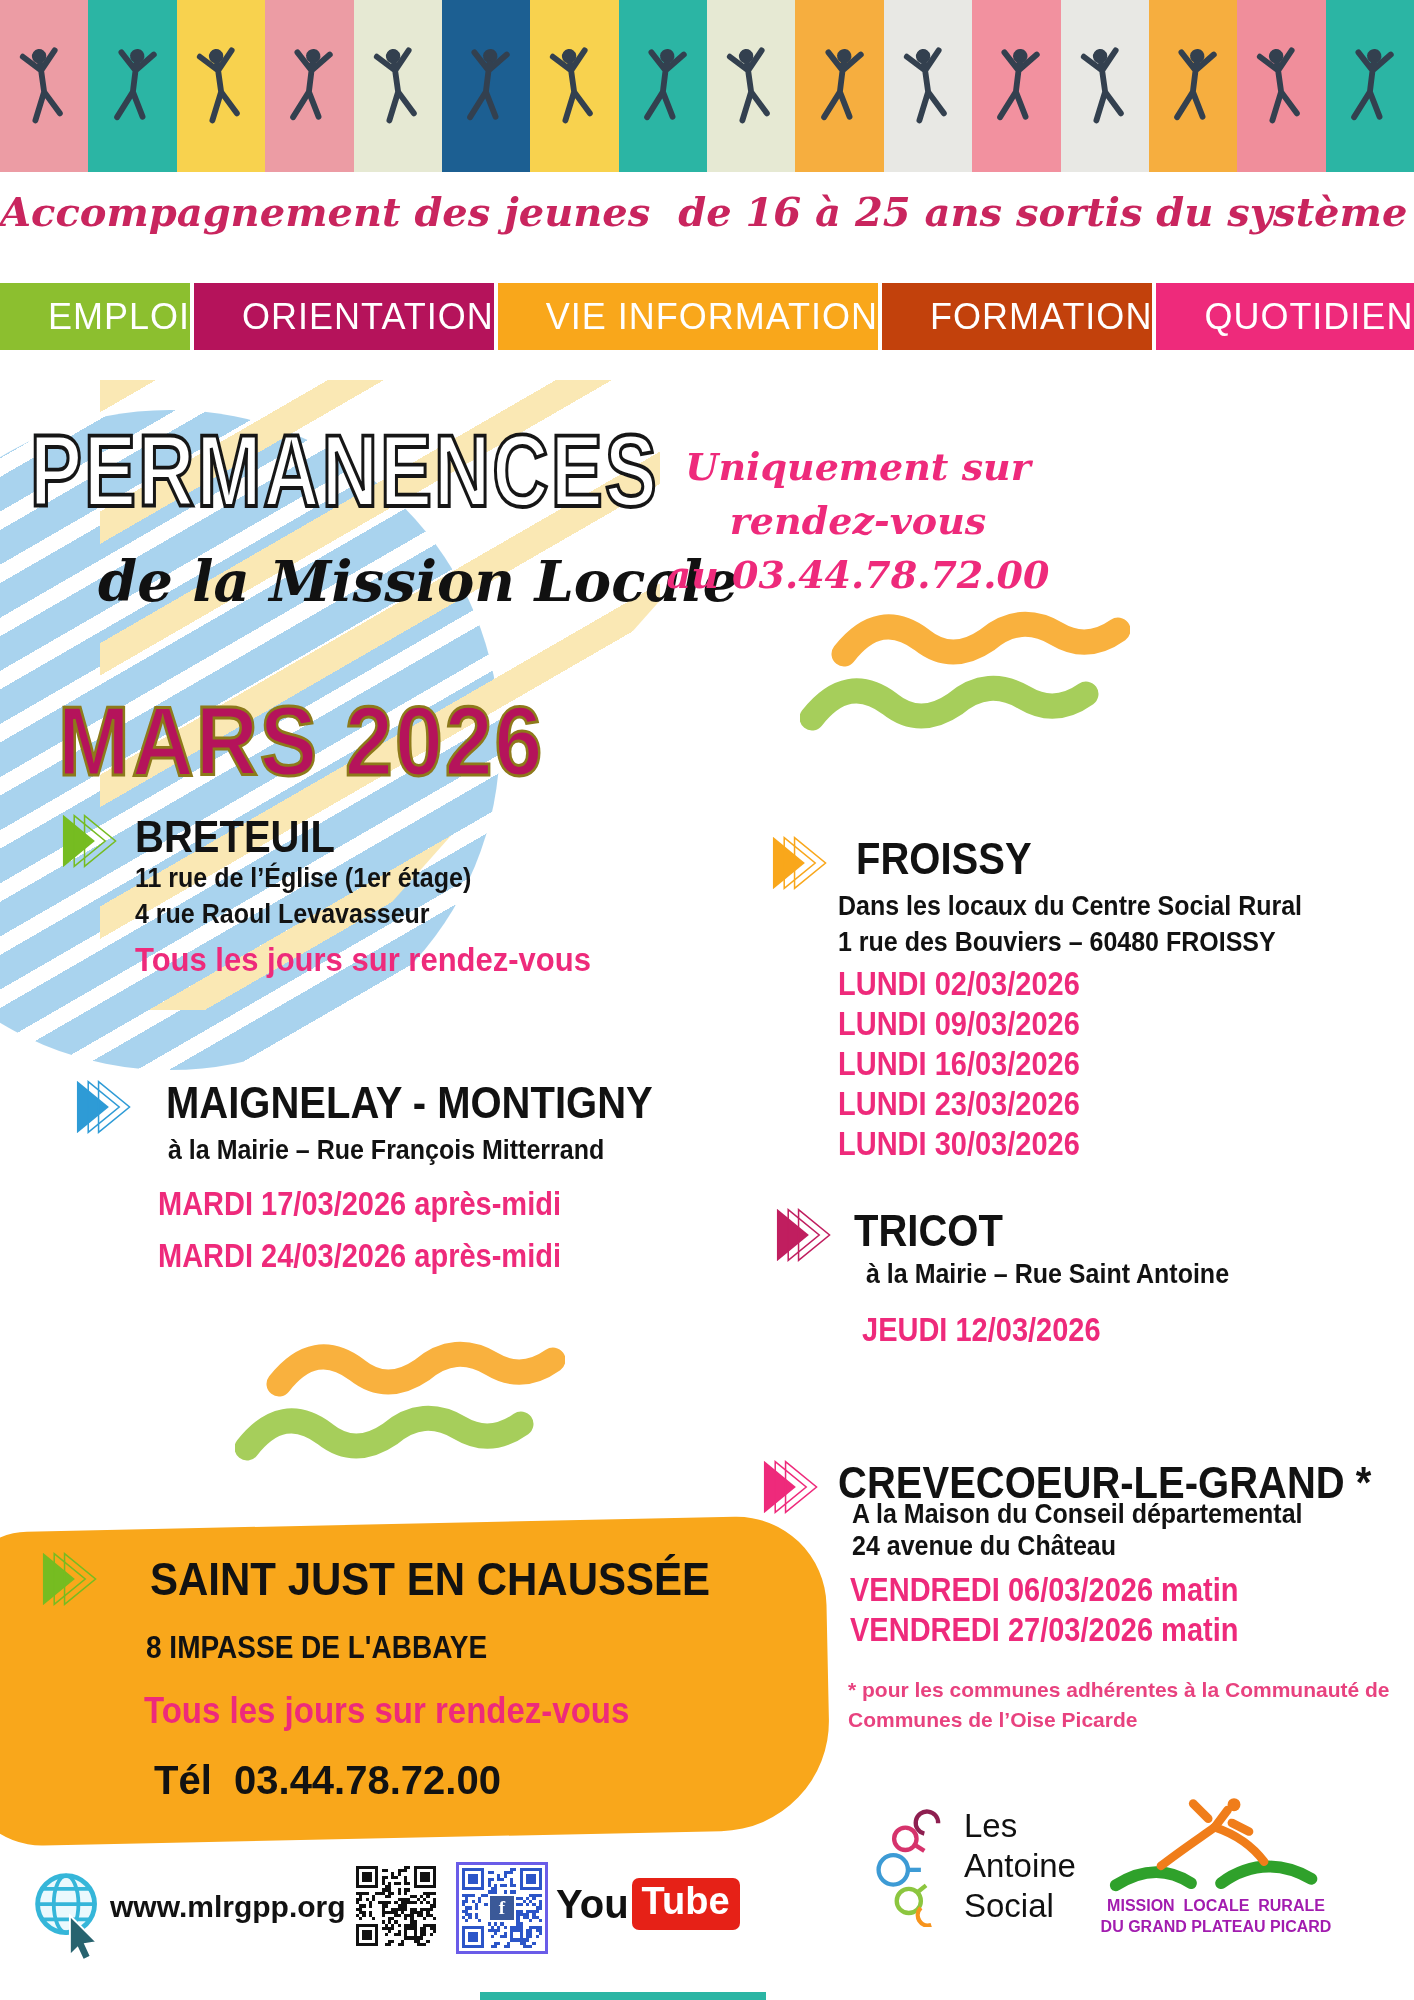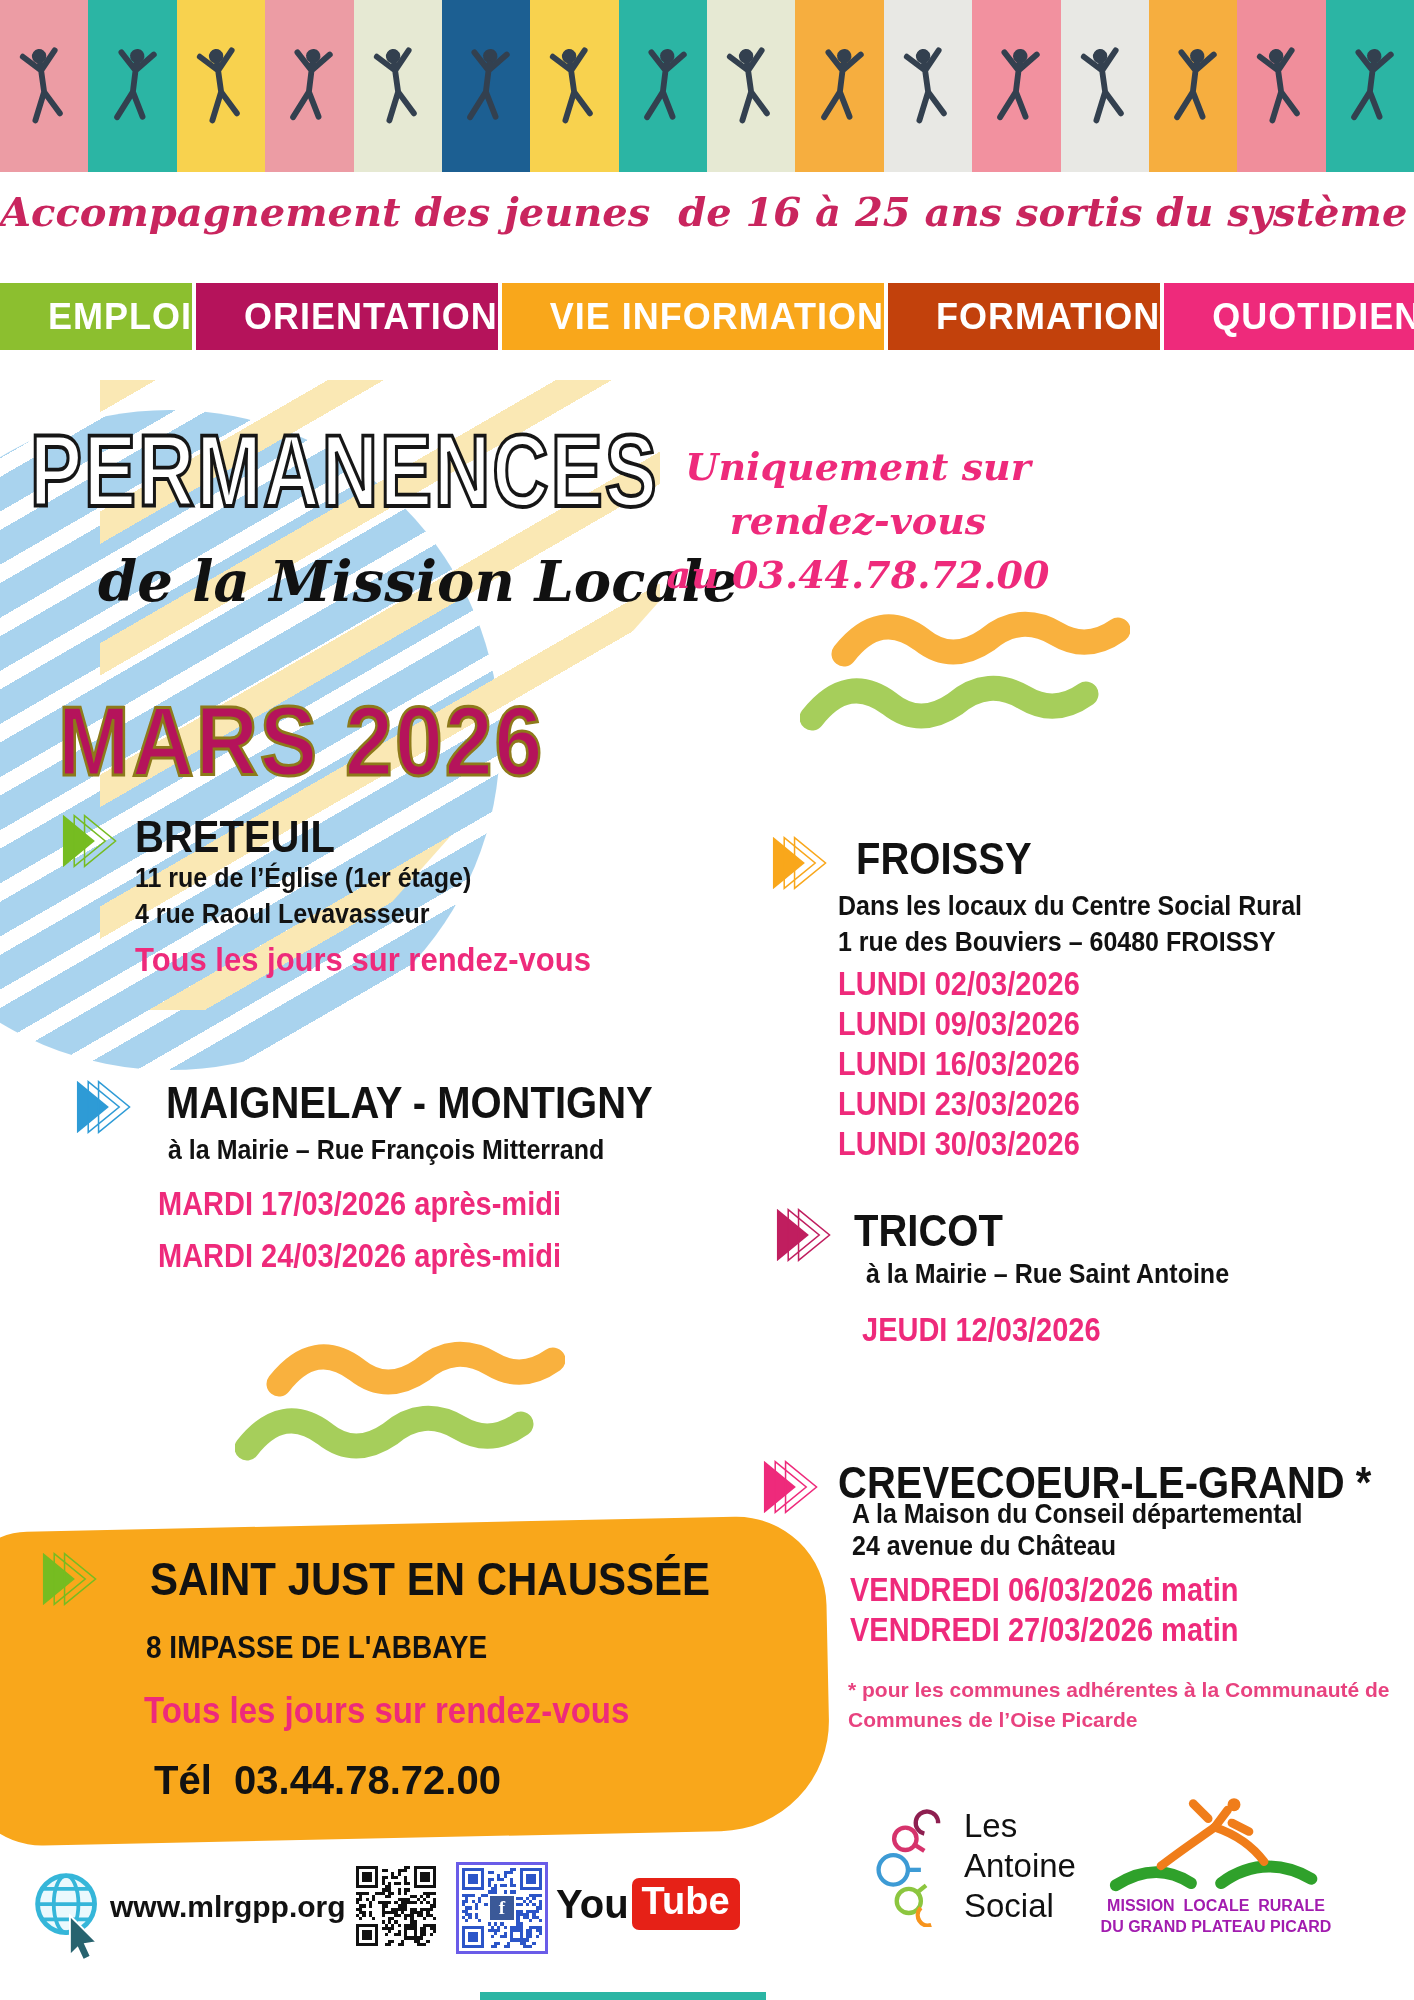--- a/index.html
+++ b/index.html
@@ -14,21 +14,21 @@
   .strip-panel:nth-child(even) svg{transform:rotate(7deg);}
 
   
   .tagline{position:absolute;left:0;top:188px;width:100%;text-align:center;
            font-family:"DejaVu Serif",serif;font-style:italic;font-weight:800;
            font-size:40px;color:#C9255E;white-space:pre;z-index:2;}
 
   
   .cat-bar{position:absolute;left:0;top:283px;width:100%;height:67px;display:flex;gap:4px;z-index:2;}
   .cat{display:flex;align-items:center;justify-content:center;color:#fff;font-size:36px;
-       font-weight:700;letter-spacing:1px;flex-grow:1;white-space:pre;padding-left:48px;}
+       font-weight:400;letter-spacing:1px;flex-grow:1;white-space:pre;padding-left:48px;}
   .c0{background:#8CBF2F;flex-basis:225px;}
   .c1{background:#B5135B;flex-basis:253px;}
   .c2{background:#F9A71B;flex-basis:307px;}
   .c3{background:#c2410c;flex-basis:252px;}
   .c4{background:#EE2A7B;flex-basis:323px;}
 
   
   .deco-circle{position:absolute;left:-160px;top:410px;width:660px;height:660px;border-radius:50%;
                background:repeating-linear-gradient(150deg,#A9D3EE 0 30px,#fff 30px 46px);z-index:0;}
   .deco-stripes{position:absolute;left:100px;top:380px;width:560px;height:630px;

